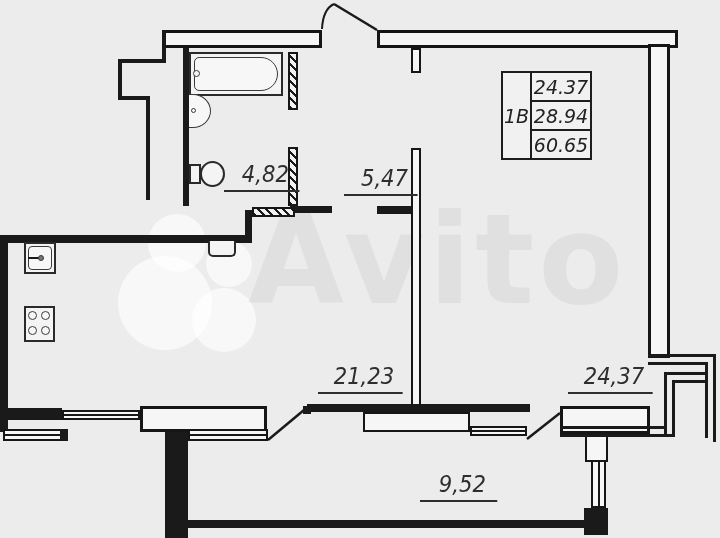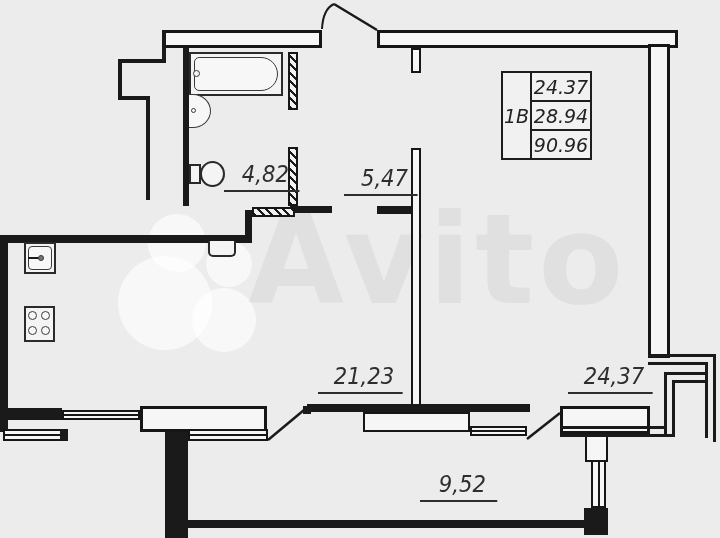--- a/index.html
+++ b/index.html
@@ -144,18 +144,18 @@
   <table id="info-table">
     <tbody>
         <tr>
       <td class="type" rowspan="3">1В</td>
       <td class="val">24.37</td>
     </tr>
     <tr>
           <td class="val">28.94</td>
         </tr>
     <tr>
-          <td class="val">90.96</td>
+          <td class="val">60.65</td>
         </tr>
   </tbody>
     </table>
 
 </div>
 
 </body></html>

